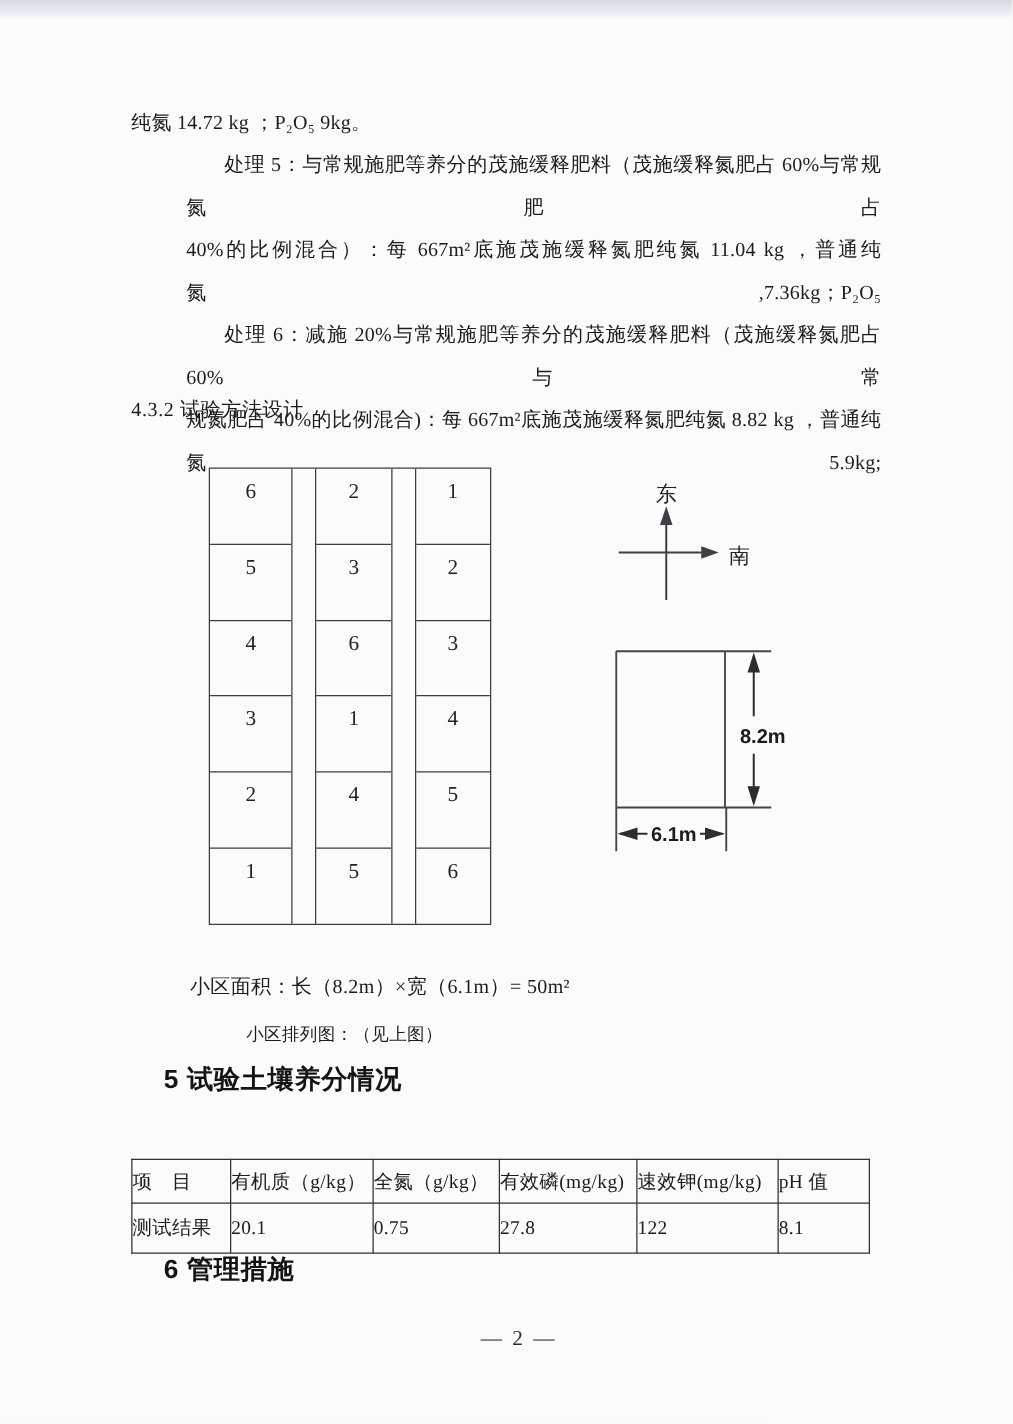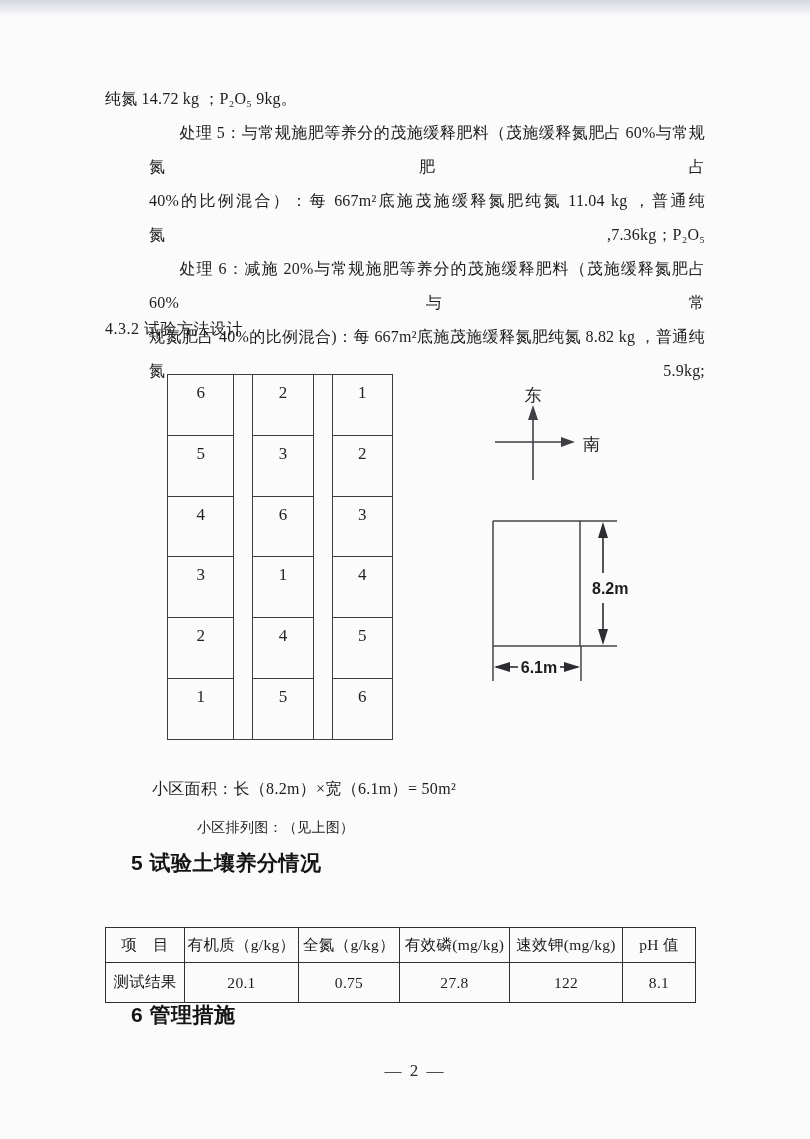--- a/index.html
+++ b/index.html
@@ -66,21 +66,21 @@
   .sec5{top:849px;}
   .sec6{top:1001px;}
   .table-caption{position:absolute;left:148px;top:900px;font-size:16px;letter-spacing:1px;}
   table.soil{
     position:absolute;left:105px;top:927px;width:590px;
     border-collapse:collapse;table-layout:fixed;
     font-size:15.5px;color:#1c1c1e;
   }
   table.soil td,table.soil th{
     border:1.5px solid #2f2f35;
-    text-align:center;vertical-align:middle;
+    text-align:left;vertical-align:middle;
     font-weight:400;padding:0;
     letter-spacing:0.3px;
   }
   table.soil tr.hdr td{height:34px;}
   table.soil tr.dat td{height:39px;}
   .page-number{
     position:absolute;left:0;top:1061px;width:830px;
     text-align:center;font-size:17px;color:#2a2a30;letter-spacing:2px;
   }
   .noselect{user-select:none;}

